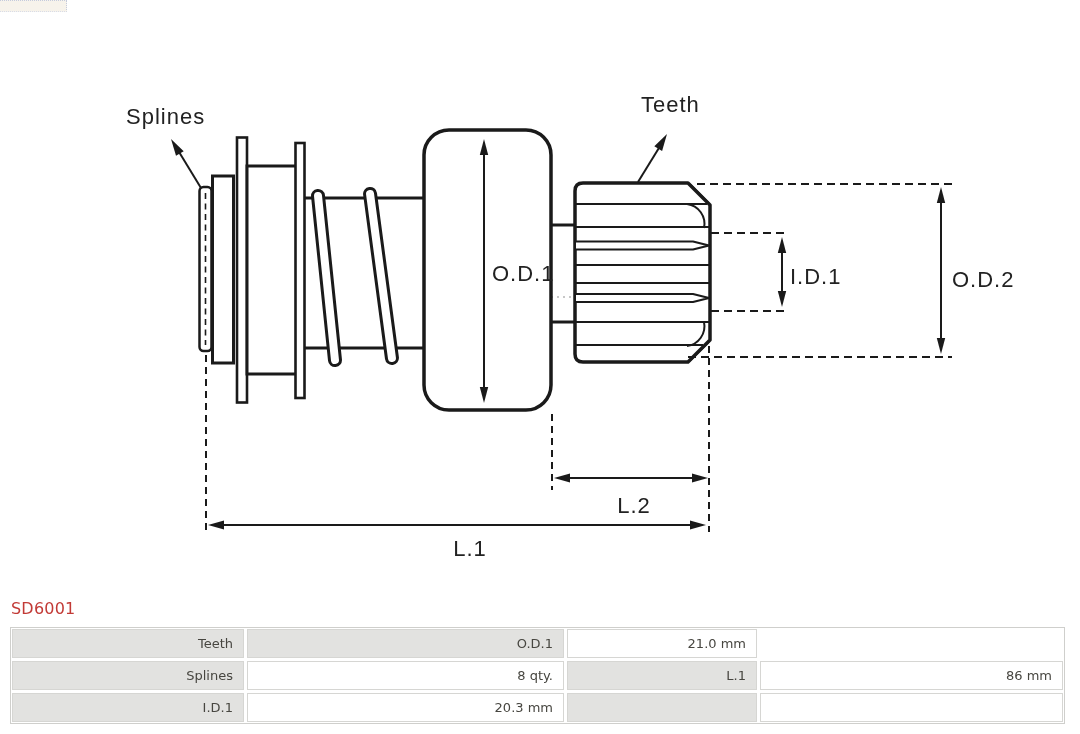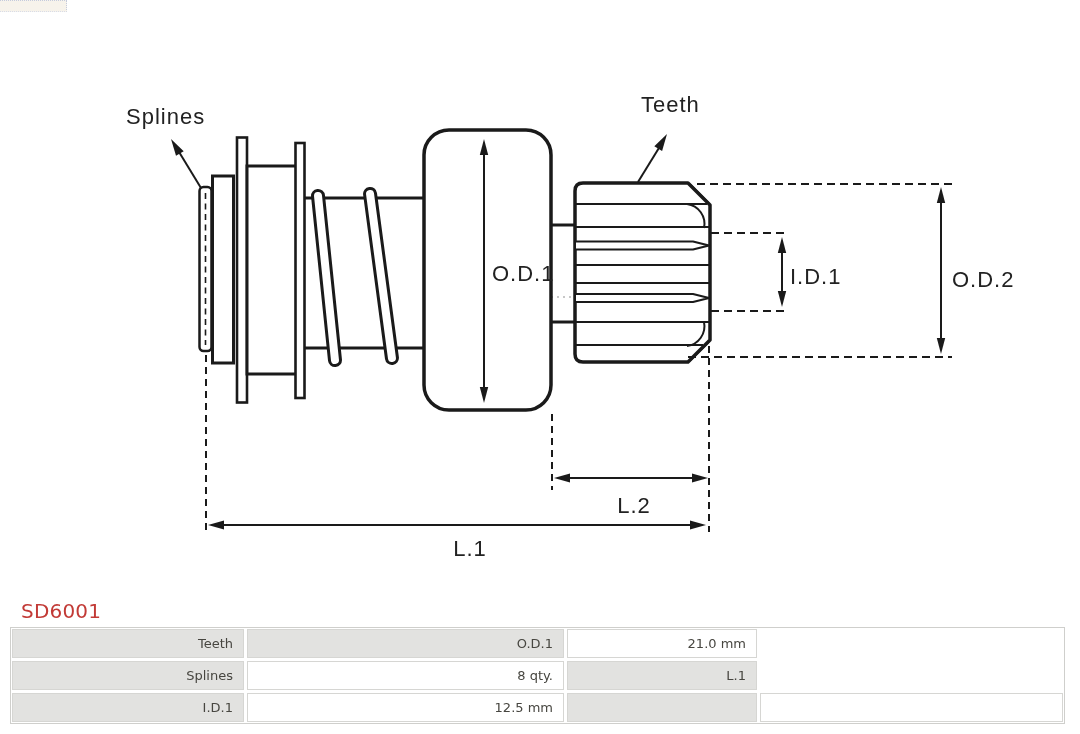--- a/index.html
+++ b/index.html
@@ -10,22 +10,22 @@
   .watermark {
     position:absolute; left:0; top:0; width:66px; height:10px;
     border-top:1px dotted #c5cbdc; border-right:1px dotted #c5cbdc; border-bottom:1px dotted #d8dce8;
     background:rgba(240,234,219,0.55);
   }
   svg.drawing { position:absolute; left:0; top:0; }
   .dlabel {
     font-family:"Liberation Sans",sans-serif; font-size:22px; letter-spacing:1px; fill:#222222;
   }
   .part-number {
-    position:absolute; left:21px; top:599px;
-    font-size:20px; color:#c23a36; letter-spacing:0.2px;
+    position:absolute; left:11px; top:599px;
+    font-size:16px; color:#c23a36; letter-spacing:0.2px;
   }
   .spec-table {
     position:absolute; left:10px; top:627px; width:1055px;
     border:1px solid #cfcfcc; background:#fff; box-sizing:border-box;
     padding:1px; display:flex; flex-direction:column; row-gap:3px;
   }
   .spec-row {
     display:grid; grid-template-columns:232px 317px 190px 1fr; column-gap:3px;
   }
   .cell {
@@ -153,22 +153,23 @@
   <div class="spec-table">
     <div class="spec-row">
       <div class="cell lab">Teeth</div>
       <div class="cell lab">O.D.1</div>
       <div class="cell val">21.0 mm</div>
     </div>
     <div class="spec-row">
       <div class="cell lab">Splines</div>
       <div class="cell val">8 qty.</div>
       <div class="cell lab">L.1</div>
+      <div class="cell val">86 mm</div>
     </div>
     <div class="spec-row">
       <div class="cell lab">I.D.1</div>
-      <div class="cell val">12.5 mm</div>
+      <div class="cell val">20.3 mm</div>
       <div class="cell lab"></div>
       <div class="cell val"></div>
     </div>
   </div>
 
 </div>
 
 </body></html>

